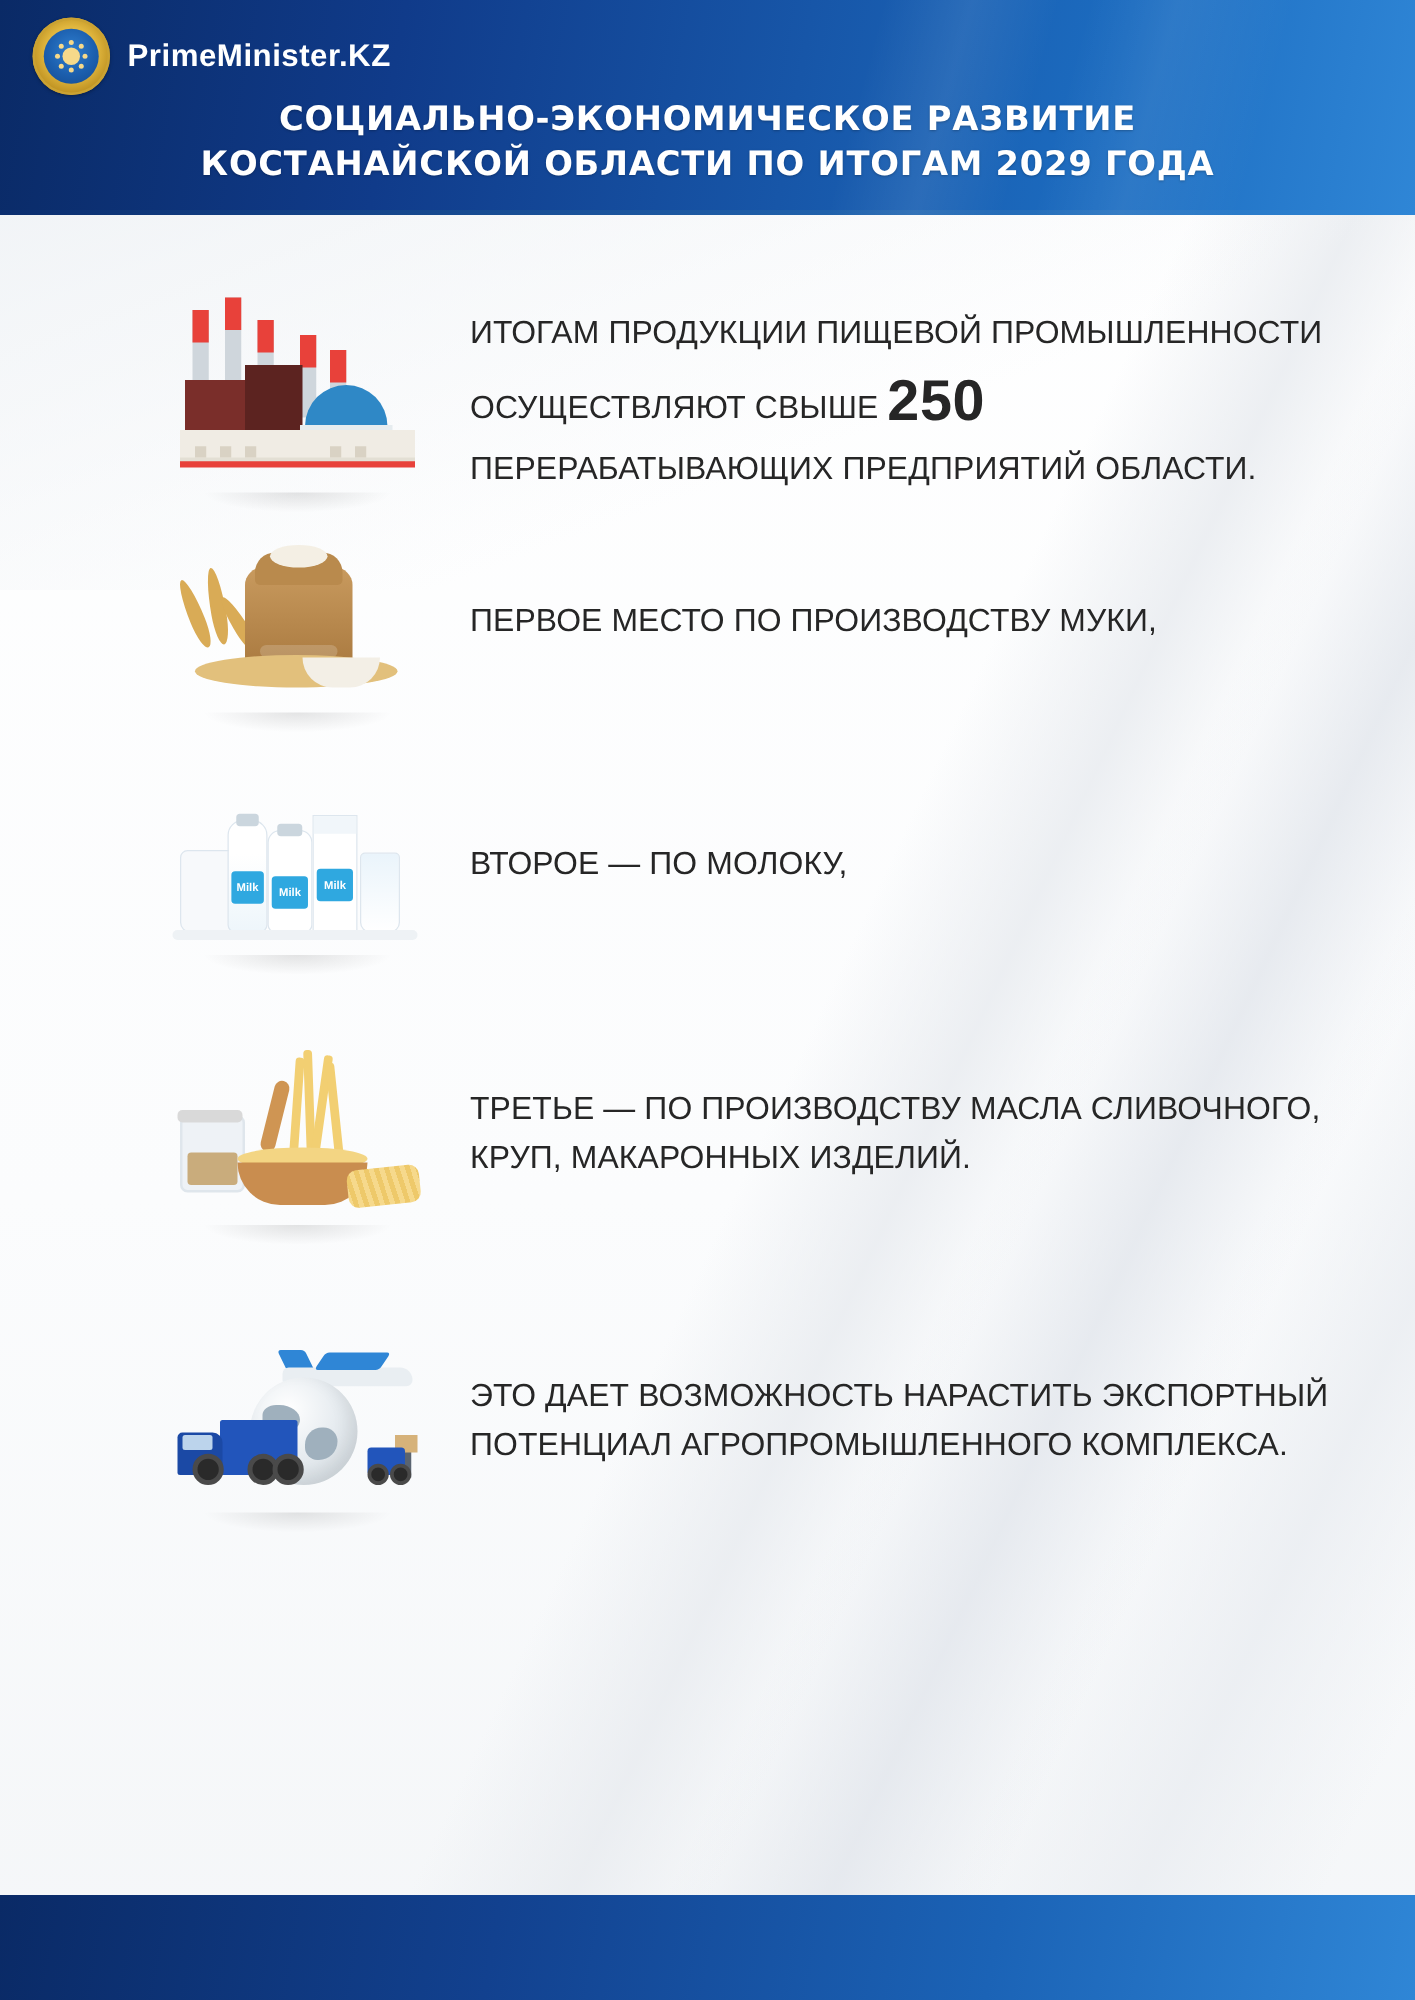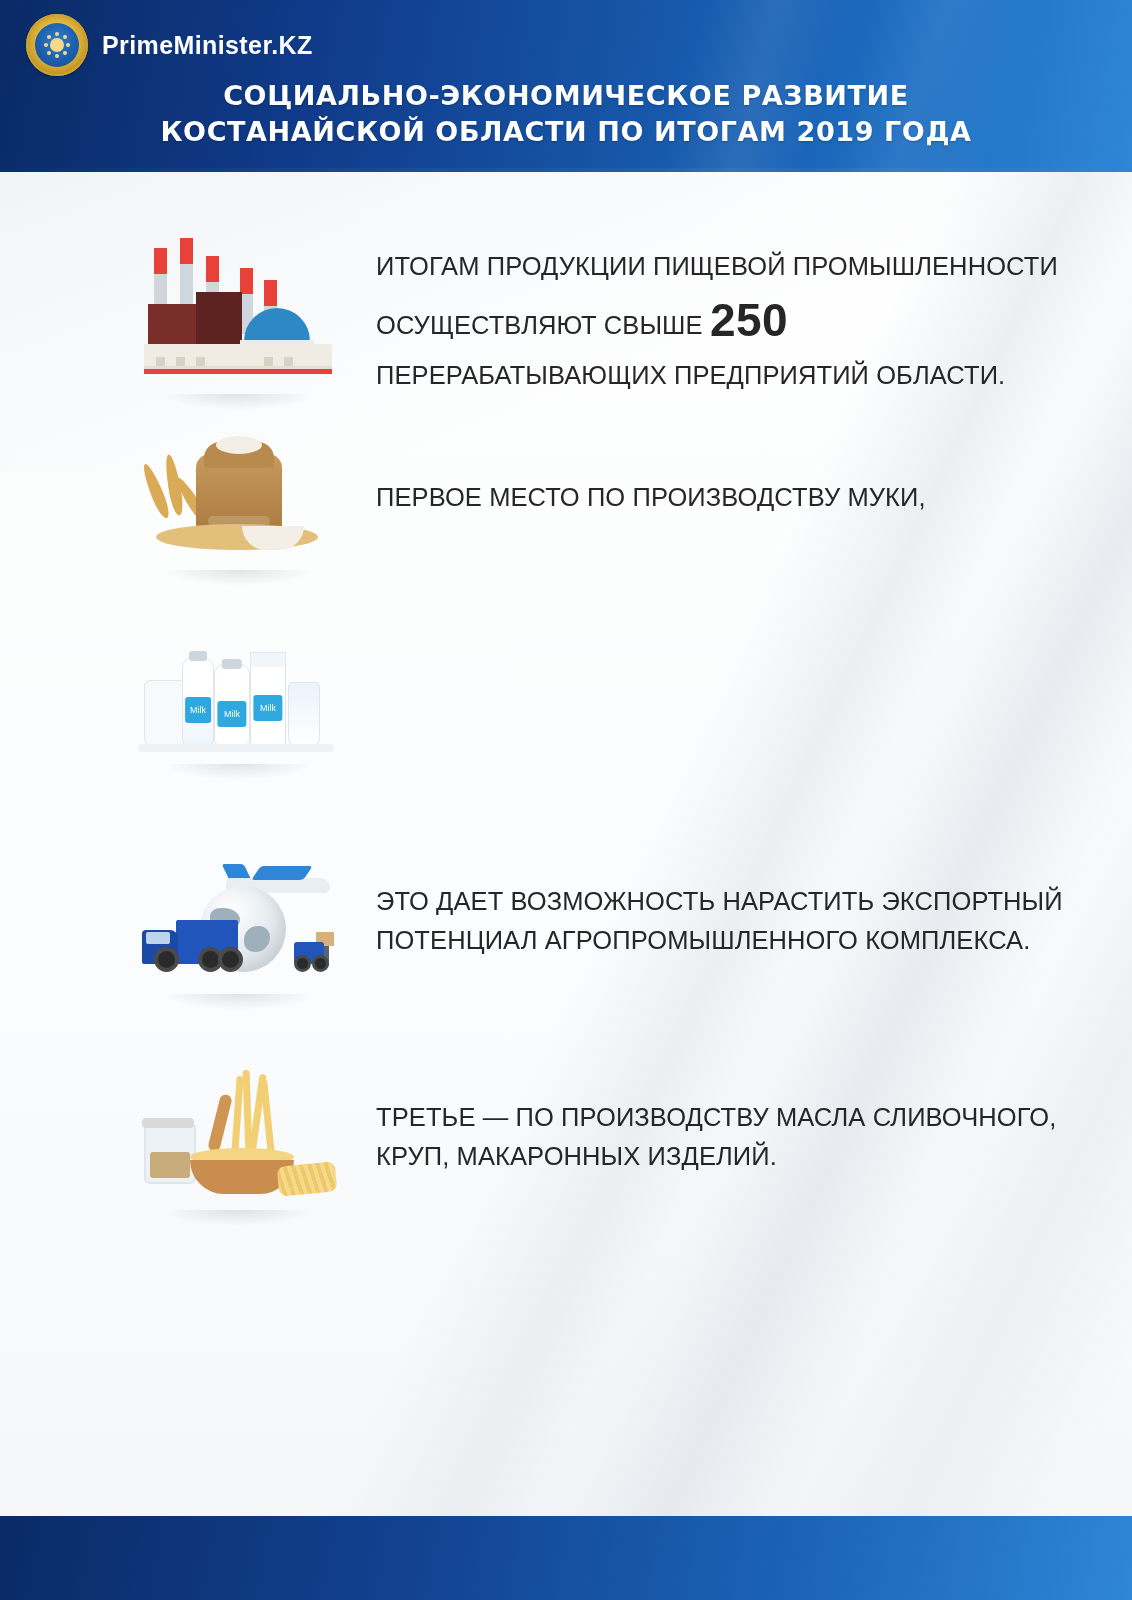--- a/index.html
+++ b/index.html
@@ -209,21 +209,21 @@
   .sack-flour { position:absolute; left:78px; bottom:118px; width:46px; height:18px; background:#f4efe4; border-radius:50%; }
   .sack-fold { position:absolute; left:70px; bottom:46px; width:62px; height:10px; background:rgba(255,255,255,0.18); border-radius:6px; }
   .wheat { position:absolute; background:#d9ab56; border-radius:50% 50% 50% 50%/60% 60% 40% 40%; }
   .wheat.w1 { left:12px; bottom:52px; width:12px; height:58px; transform:rotate(-22deg); }
   .wheat.w2 { left:30px; bottom:56px; width:12px; height:62px; transform:rotate(-10deg); }
   .wheat.w3 { left:48px; bottom:46px; width:11px; height:52px; transform:rotate(-32deg); }
   .grain-pile { position:absolute; left:18px; bottom:22px; width:162px; height:26px; background:#e2c07c; border-radius:50%; }
   .bowl { position:absolute; left:104px; bottom:22px; width:62px; height:24px; background:#f3efe6; border-radius:0 0 32px 32px; }
 
   
-  .milk-item { position:absolute; bottom:20px; background:#f3f7fb; border:1px solid #dde6ee; }
+  .milk-item { position:absolute; bottom:20px; background:#f3f7fb; border:1px solid #dde6ee;font-weight:bold; }
   .m-jug { left:6px; bottom:20px; width:44px; height:64px; border-radius:6px 6px 8px 8px; background:#f7f9fb; }
   .m-bottle1 { left:44px; bottom:20px; width:30px; height:88px; border-radius:12px 12px 6px 6px; background:linear-gradient(to bottom,#ffffff 0%,#ffffff 30%,#eef6fb 100%); }
   .m-bottle2 { left:76px; bottom:20px; width:34px; height:80px; border-radius:10px 10px 6px 6px; background:#ffffff; }
   .m-carton { left:112px; bottom:20px; width:34px; height:92px; background:#ffffff; }
   .m-carton::before { content:""; position:absolute; left:0; top:0; width:100%; height:14px; background:#f1f6fa; }
   .m-glass { left:150px; bottom:20px; width:30px; height:62px; border-radius:4px 4px 8px 8px; background:linear-gradient(to bottom,#eaf4fb,#ffffff); }
   .m-label { position:absolute; left:50%; transform:translateX(-50%); width:86%; height:26px; background:#2fa8e0; border-radius:3px; color:#fff; font-size:9px; display:flex; align-items:center; justify-content:center; font-family:"Liberation Sans",sans-serif; }
   .m-cap { position:absolute; left:50%; transform:translateX(-50%); top:-6px; width:60%; height:10px; background:#cbd6de; border-radius:3px; }
   .m-table { position:absolute; left:0; bottom:14px; width:196px; height:8px; background:#eef2f5; border-radius:4px; }
 
@@ -276,21 +276,21 @@
     <div class="emblem">
       <div class="emblem-inner">
         <div class="emblem-sun"></div>
       </div>
     </div>
     <div class="brand-text">PrimeMinister.KZ</div>
   </div>
 
   <div class="header-title">
     <span class="line1">СОЦИАЛЬНО-ЭКОНОМИЧЕСКОЕ РАЗВИТИЕ</span>
-    <span class="line2">КОСТАНАЙСКОЙ ОБЛАСТИ ПО ИТОГАМ 2019 ГОДА</span>
+    <span class="line2">КОСТАНАЙСКОЙ ОБЛАСТИ ПО ИТОГАМ 2029 ГОДА</span>
   </div>
 
   <div class="header-bottom-line"></div>
 </div>
 
 <div class="content">
 
   <div class="row" style="margin-top:14px;">
     <div class="row-illu">
       <div class="illu">
@@ -352,50 +352,21 @@
           <div class="m-label" style="bottom:18px;">Milk</div>
         </div>
         <div class="milk-item m-carton">
           <div class="m-label" style="bottom:24px;">Milk</div>
         </div>
         <div class="milk-item m-glass"></div>
         <div class="m-table"></div>
         <div class="reflect"></div>
       </div>
     </div>
-  </div>
-
-  <div class="row" style="margin-top:80px;">
-    <div class="row-illu">
-      <div class="illu">
-        <div class="plane">
-          <div class="plane-tail"></div>
-          <div class="plane-body"></div>
-          <div class="plane-wing"></div>
-        </div>
-        <div class="globe"></div>
-        <div class="truck">
-          <div class="truck-box"></div>
-          <div class="truck-cab"></div>
-          <div class="truck-win"></div>
-          <div class="wheel" style="left:12px;"></div>
-          <div class="wheel" style="left:56px;"></div>
-          <div class="wheel" style="left:76px;"></div>
-        </div>
-        <div class="forklift">
-          <div class="fl-mast"></div>
-          <div class="fl-box"></div>
-          <div class="fl-body"></div>
-          <div class="wheel" style="left:6px;width:11px;height:11px;border-width:3px;"></div>
-          <div class="wheel" style="left:24px;width:11px;height:11px;border-width:3px;"></div>
-        </div>
-        <div class="reflect"></div>
-      </div>
-    </div>
-    <div class="row-text">ЭТО ДАЕТ ВОЗМОЖНОСТЬ НАРАСТИТЬ ЭКСПОРТНЫЙ ПОТЕНЦИАЛ АГРОПРОМЫШЛЕННОГО КОМПЛЕКСА.</div>
+    <div class="row-text">ВТОРОЕ — ПО МОЛОКУ,</div>
   </div>
 
   <div class="row" style="margin-top:66px;">
     <div class="row-illu">
       <div class="illu">
         <div class="p-spag" style="left:96px;bottom:58px;height:78px;transform:rotate(4deg);"></div>
         <div class="p-spag" style="left:106px;bottom:58px;height:84px;transform:rotate(-2deg);"></div>
         <div class="p-spag" style="left:116px;bottom:58px;height:80px;transform:rotate(8deg);"></div>
         <div class="p-spag" style="left:126px;bottom:58px;height:74px;transform:rotate(-6deg);"></div>
         <div class="p-jar"></div>
@@ -403,15 +374,45 @@
         <div class="p-spoon"></div>
         <div class="p-bowl-top"></div>
         <div class="p-bowl"></div>
         <div class="p-spread"></div>
         <div class="reflect"></div>
       </div>
     </div>
     <div class="row-text">ТРЕТЬЕ — ПО ПРОИЗВОДСТВУ МАСЛА СЛИВОЧНОГО, КРУП, МАКАРОННЫХ ИЗДЕЛИЙ.</div>
   </div>
 
+  <div class="row" style="margin-top:80px;">
+    <div class="row-illu">
+      <div class="illu">
+        <div class="plane">
+          <div class="plane-tail"></div>
+          <div class="plane-body"></div>
+          <div class="plane-wing"></div>
+        </div>
+        <div class="globe"></div>
+        <div class="truck">
+          <div class="truck-box"></div>
+          <div class="truck-cab"></div>
+          <div class="truck-win"></div>
+          <div class="wheel" style="left:12px;"></div>
+          <div class="wheel" style="left:56px;"></div>
+          <div class="wheel" style="left:76px;"></div>
+        </div>
+        <div class="forklift">
+          <div class="fl-mast"></div>
+          <div class="fl-box"></div>
+          <div class="fl-body"></div>
+          <div class="wheel" style="left:6px;width:11px;height:11px;border-width:3px;"></div>
+          <div class="wheel" style="left:24px;width:11px;height:11px;border-width:3px;"></div>
+        </div>
+        <div class="reflect"></div>
+      </div>
+    </div>
+    <div class="row-text">ЭТО ДАЕТ ВОЗМОЖНОСТЬ НАРАСТИТЬ ЭКСПОРТНЫЙ ПОТЕНЦИАЛ АГРОПРОМЫШЛЕННОГО КОМПЛЕКСА.</div>
+  </div>
+
 </div>
 
 <div class="footer"></div>
 
 </body></html>

